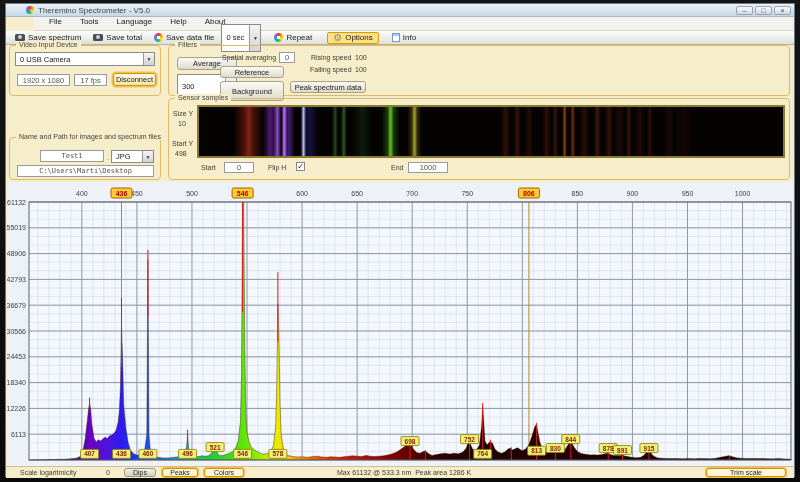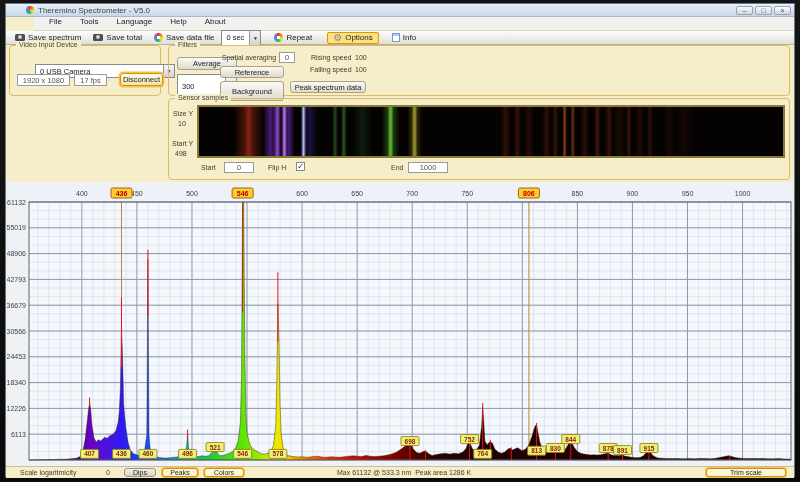--- a/index.html
+++ b/index.html
@@ -104,47 +104,47 @@
       <span>Save spectrum</span>
         </span>
     <span class="tbtn">
       <span class="cam"></span>
       <span>Save total</span>
         </span>
     <span class="tbtn">
       <span class="wheel"></span>
       <span>Save data file</span>
         </span>
-    <span class="combo" style="width:40px;height:16px;">
+    <span class="combo" style="width:40px;height:28px;">
       <span>0 sec</span>
       <span class="arr">▼</span>
         </span>
     <span class="tbtn" style="margin-left:6px;">
       <span class="wheel"></span>
       <span>Repeat</span>
         </span>
     <span class="tbtn hl" style="margin-left:8px;">
       <span class="gearglyph">⚙</span>
       <span>Options</span>
         </span>
     <span class="tbtn" style="margin-left:6px;">
       <span class="infoglyph"></span>
       <span>Info</span>
         </span>
   </div>
 
   <div class="group" style="left:3px;top:41px;width:152px;height:51px;">
     <span class="gtitle">Video Input Device</span>
-    <div class="combo" style="position:absolute;left:5px;top:18px;width:140px;height:14px;margin-left:20px;">
+    <div class="combo" style="position:absolute;left:5px;top:6px;width:140px;height:14px;">
       <span>0 USB Camera</span>
       <span class="arr">▼</span>
     </div>
     <div class="field" style="left:7px;top:28px;width:53px;height:12px;">1920 x 1080</div>
     <div class="field" style="left:64px;top:28px;width:33px;height:12px;">17 fps</div>
-    <div class="btn hl" style="left:110px;top:27px;width:43px;height:13px;">Disconnect</div>
+    <div class="btn hl" style="left:103px;top:27px;width:43px;height:13px;">Disconnect</div>
   </div>
 
   <div class="group" style="left:162px;top:41px;width:622px;height:51px;">
     <span class="gtitle">Filters</span>
     <div class="btn" style="left:8px;top:11px;width:60px;height:13px;">Average</div>
     <div class="combo" style="position:absolute;left:8px;top:28px;width:60px;height:25px;">
       <span>300</span>
       <span class="arr">▼</span>
     </div>
     <span class="lbl" style="left:53px;top:8px;">Spatial averaging</span>
@@ -152,20 +152,30 @@
     <div class="btn" style="left:51px;top:20px;width:64px;height:12px;">Reference</div>
     <div class="btn" style="left:51px;top:35px;width:64px;height:20px;">Background</div>
     <span class="lbl" style="left:142px;top:8px;">Rising speed</span>
     <span class="lbl" style="left:186px;top:8px;">100</span>
     <span class="lbl" style="left:141px;top:20px;">Falling speed</span>
     <span class="lbl" style="left:186px;top:20px;">100</span>
     <div class="btn" style="left:121px;top:35px;width:76px;height:12px;">Peak spectrum data</div>
   </div>
 
 
+  <div class="group" style="left:3px;top:133px;width:152px;height:43px;">
+    <span class="gtitle">Name and Path for images and spectrum files</span>
+    <div class="field mono" style="left:30px;top:12px;width:64px;height:12px;">Test1</div>
+    <span class="lbl" style="left:97px;top:16px;">.</span>
+    <div class="combo" style="position:absolute;left:101px;top:12px;width:43px;height:13px;">
+      <span>JPG</span>
+      <span class="arr">▼</span>
+    </div>
+    <div class="field mono" style="left:7px;top:27px;width:137px;height:12px;">C:\Users\Marti\Desktop</div>
+  </div>
 
   <div class="group" style="left:162px;top:94px;width:622px;height:82px;">
     <span class="gtitle">Sensor samples</span>
     <span class="lbl" style="left:4px;top:11px;">Size Y</span>
     <span class="lbl" style="left:9px;top:21px;">10</span>
     <span class="lbl" style="left:3px;top:41px;">Start Y</span>
     <span class="lbl" style="left:6px;top:51px;">498</span>
   </div>
   <div class="strip" id="sensor-strip" style="background-image: linear-gradient(90deg, rgba(0, 0, 0, 0) 6%, rgba(120, 30, 16, 0.85) 8.5%, rgba(0, 0, 0, 0) 11%), linear-gradient(90deg, rgba(0, 0, 0, 0) 7.9%, rgba(185, 62, 30, 0.9) 8.5%, rgba(0, 0, 0, 0) 9.1%), linear-gradient(90deg, rgba(0, 0, 0, 0) 11%, rgba(95, 32, 145, 0.8) 12.2%, rgba(0, 0, 0, 0) 13.4%), linear-gradient(90deg, rgba(0, 0, 0, 0) 12.7%, rgba(152, 82, 222, 0.95) 13.4%, rgba(0, 0, 0, 0) 14.1%), linear-gradient(90deg, rgba(0, 0, 0, 0) 14.1%, rgb(195, 115, 255) 14.6%, rgba(0, 0, 0, 0) 15.1%), linear-gradient(90deg, rgba(0, 0, 0, 0) 14.4%, rgba(92, 42, 162, 0.7) 15.4%, rgba(0, 0, 0, 0) 16.4%), linear-gradient(90deg, rgba(0, 0, 0, 0) 17.45%, rgb(176, 186, 255) 17.9%, rgba(0, 0, 0, 0) 18.35%), linear-gradient(90deg, rgba(0, 0, 0, 0) 17.7%, rgba(42, 32, 122, 0.5) 19%, rgba(0, 0, 0, 0) 20.3%), linear-gradient(90deg, rgba(0, 0, 0, 0) 22.8%, rgba(42, 92, 32, 0.8) 23.3%, rgba(0, 0, 0, 0) 23.8%), linear-gradient(90deg, rgba(0, 0, 0, 0) 24.3%, rgba(52, 112, 36, 0.8) 24.8%, rgba(0, 0, 0, 0) 25.3%), linear-gradient(90deg, rgba(0, 0, 0, 0) 26.4%, rgba(22, 52, 22, 0.5) 28%, rgba(0, 0, 0, 0) 29.6%), linear-gradient(90deg, rgba(0, 0, 0, 0) 31.3%, rgba(62, 142, 32, 0.6) 32.8%, rgba(0, 0, 0, 0) 34.3%), linear-gradient(90deg, rgba(0, 0, 0, 0) 32.3%, rgb(145, 242, 72) 32.8%, rgba(0, 0, 0, 0) 33.3%), linear-gradient(90deg, rgba(0, 0, 0, 0) 35.7%, rgba(122, 112, 32, 0.6) 36.9%, rgba(0, 0, 0, 0) 38.1%), linear-gradient(90deg, rgba(0, 0, 0, 0) 36.45%, rgb(212, 202, 62) 36.9%, rgba(0, 0, 0, 0) 37.35%), linear-gradient(90deg, rgba(0, 0, 0, 0) 51.7%, rgba(70, 20, 10, 0.7) 52.5%, rgba(0, 0, 0, 0) 53.3%), linear-gradient(90deg, rgba(0, 0, 0, 0) 53.9%, rgba(80, 24, 12, 0.7) 54.5%, rgba(0, 0, 0, 0) 55.1%), linear-gradient(90deg, rgba(0, 0, 0, 0) 55.7%, rgba(60, 18, 10, 0.6) 56.5%, rgba(0, 0, 0, 0) 57.3%), linear-gradient(90deg, rgba(0, 0, 0, 0) 58.8%, rgba(70, 20, 10, 0.65) 59.5%, rgba(0, 0, 0, 0) 60.2%), linear-gradient(90deg, rgba(0, 0, 0, 0) 60.5%, rgba(90, 30, 14, 0.6) 61%, rgba(0, 0, 0, 0) 61.5%), linear-gradient(90deg, rgba(0, 0, 0, 0) 62.2%, rgba(160, 70, 25, 0.85) 62.6%, rgba(0, 0, 0, 0) 63%), linear-gradient(90deg, rgba(0, 0, 0, 0) 63.6%, rgba(140, 55, 20, 0.8) 64%, rgba(0, 0, 0, 0) 64.4%), linear-gradient(90deg, rgba(0, 0, 0, 0) 65.2%, rgba(70, 22, 10, 0.6) 66%, rgba(0, 0, 0, 0) 66.8%), linear-gradient(90deg, rgba(0, 0, 0, 0) 67.6%, rgba(90, 30, 14, 0.7) 68.2%, rgba(0, 0, 0, 0) 68.8%), linear-gradient(90deg, rgba(0, 0, 0, 0) 69.5%, rgba(80, 26, 12, 0.65) 70.2%, rgba(0, 0, 0, 0) 70.9%), linear-gradient(90deg, rgba(0, 0, 0, 0) 71%, rgba(50, 16, 8, 0.5) 72%, rgba(0, 0, 0, 0) 73%), linear-gradient(90deg, rgba(0, 0, 0, 0) 73.1%, rgba(90, 30, 14, 0.6) 73.6%, rgba(0, 0, 0, 0) 74.1%), linear-gradient(90deg, rgba(0, 0, 0, 0) 74.7%, rgba(60, 18, 10, 0.5) 75.5%, rgba(0, 0, 0, 0) 76.3%), linear-gradient(90deg, rgba(0, 0, 0, 0) 76.7%, rgba(80, 26, 12, 0.55) 77.2%, rgba(0, 0, 0, 0) 77.7%), linear-gradient(90deg, rgba(0, 0, 0, 0) 79.6%, rgba(50, 16, 8, 0.45) 80.5%, rgba(0, 0, 0, 0) 81.4%), linear-gradient(90deg, rgba(0, 0, 0, 0) 81.4%, rgba(40, 12, 6, 0.4) 83%, rgba(0, 0, 0, 0) 84.6%);"></div>
   <span class="lbl" style="left:195px;top:160px;">Start</span>

